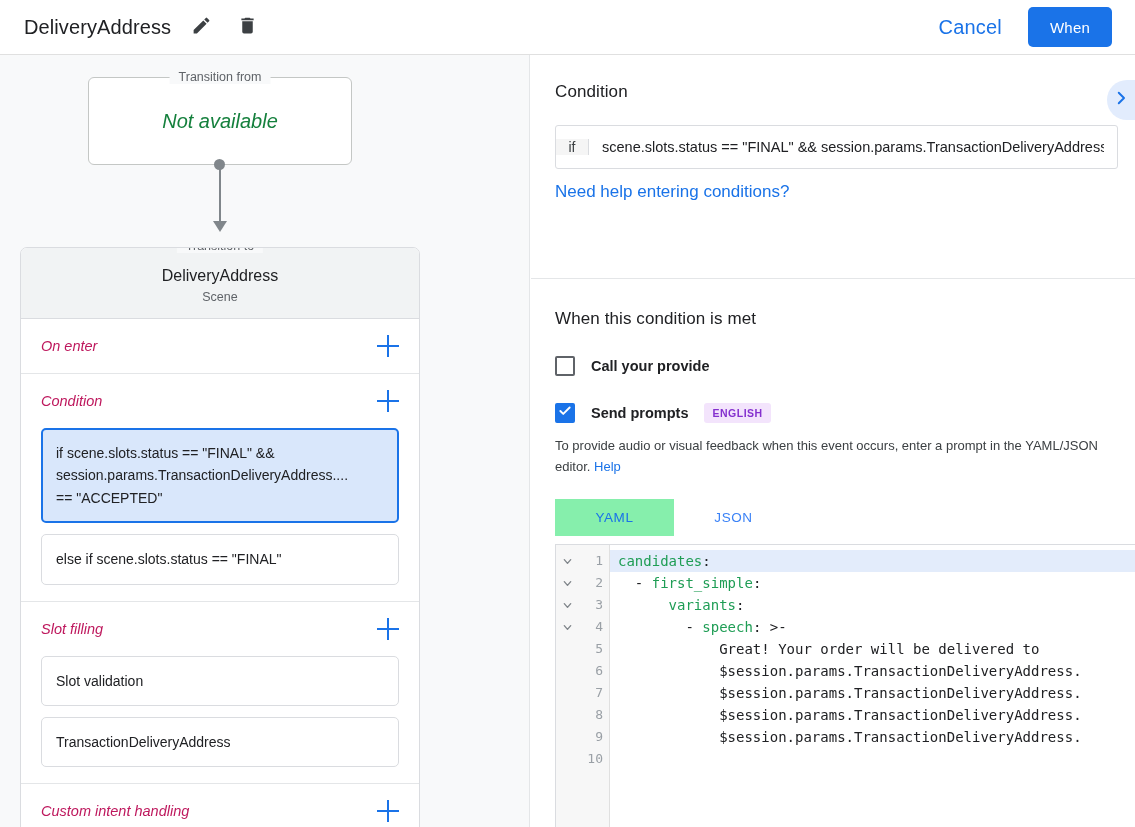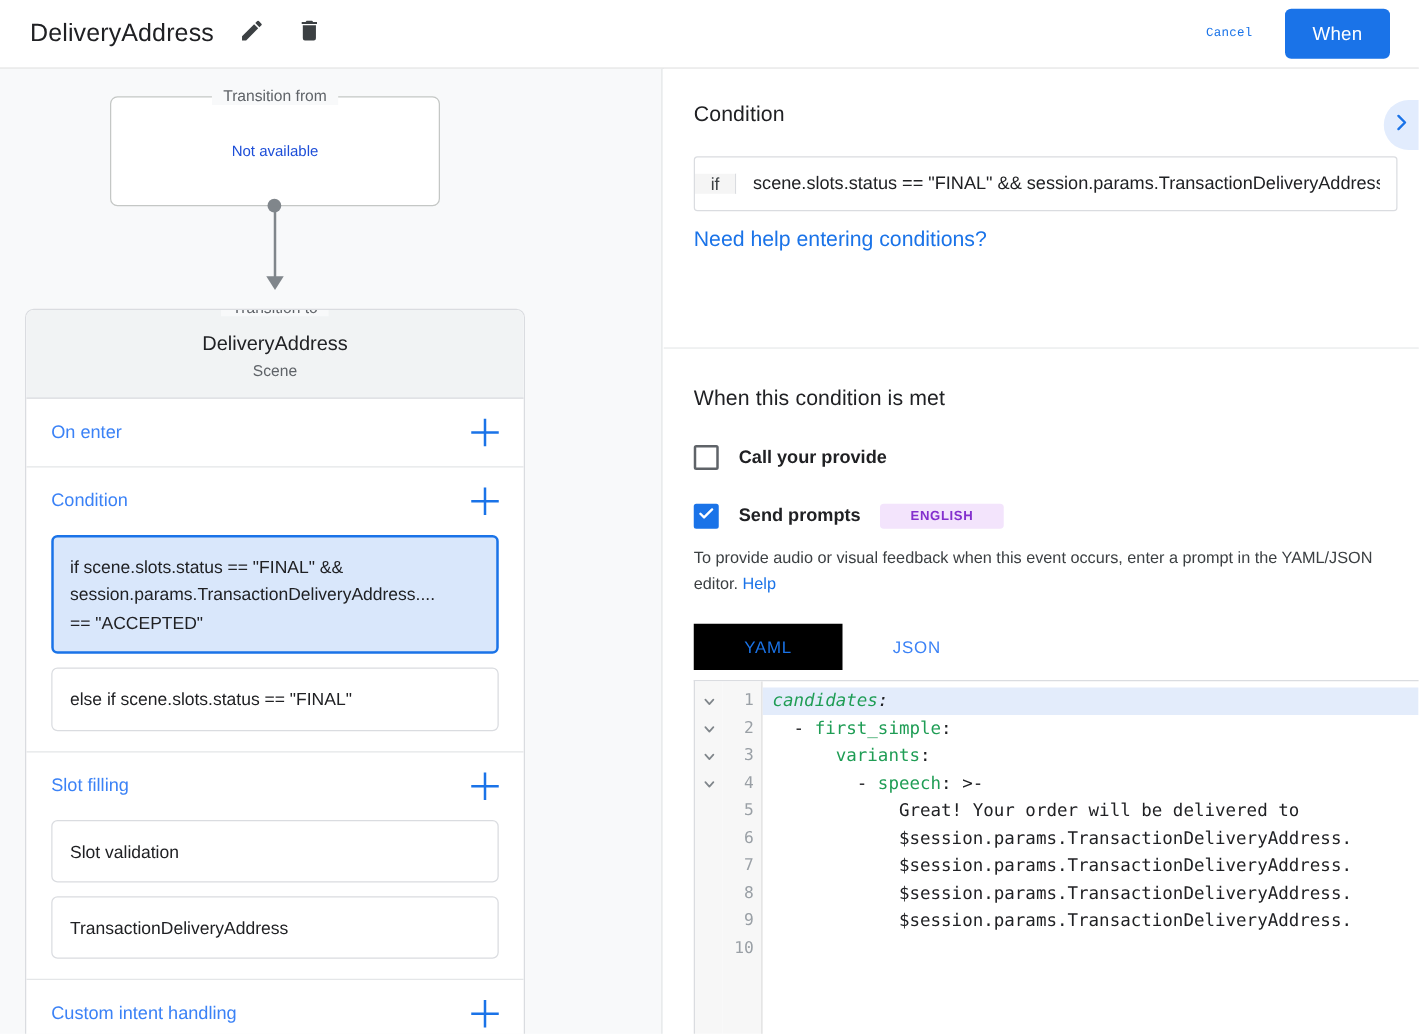--- a/index.html
+++ b/index.html
@@ -23,23 +23,23 @@
     font-size: 20px; color: #202124; letter-spacing: .1px;
   }
   .icon-btn {
     width: 32px; height: 32px; margin-left: 14px;
     display: flex; align-items: center; justify-content: center;
     border-radius: 50%; cursor: pointer;
   }
   .icon-btn:first-of-type { margin-left: 22px; }
   .topbar-spacer { flex: 1; }
   .cancel-btn {
-    font-size: 10px; color: #1a73e8; font-weight: 500;
+    font-size: 20px; color: #1a73e8; font-weight: 500;
     padding: 8px 14px; border-radius: 4px; background: none; border: none;
-    cursor: pointer; font-family: Liberation Mono, monospace; letter-spacing: .2px;
+    cursor: pointer; font-family: Liberation Sans, sans-serif; letter-spacing: .2px;
   }
   .save-btn {
     margin-left: 12px; margin-right: 23px;
     background: #1a73e8; color: #fff; border: none;
     font-size: 15px; font-weight: 500; letter-spacing: .2px;
     padding: 0 22px; height: 40px; border-radius: 5px; cursor: pointer;
     font-family: inherit;
   }
 
   
@@ -56,21 +56,21 @@
   }
   .fieldset-legend {
     position: absolute; top: -8px; left: 50%; transform: translateX(-50%);
     background: #f8f9fa; padding: 0 9px;
     font-size: 12.5px; color: #5f6368; white-space: nowrap;
   }
   #transition-from {
     left: 88px; top: 22px; width: 264px; height: 88px;
     display: flex; align-items: center; justify-content: center;
   }
-  #transition-from .body { font-size: 12px; color: #1d4ed8; }
+  #transition-from .body { font-size: 20px; color: #15803d; font-style: italic; }
 
   .connector-dot {
     position: absolute; left: 214px; top: 104px;
     width: 11px; height: 11px; border-radius: 50%; background: #80868b;
   }
   .connector-line {
     position: absolute; left: 219px; top: 110px; width: 1.5px; height: 60px;
     background: #80868b;
   }
   .connector-arrow {
@@ -101,21 +101,21 @@
 
   .sec {
     border-bottom: 1px solid #e4e6e8;
     padding: 0 0 0 0;
   }
   .sec:last-child { border-bottom: none; }
   .sec-head {
     display: flex; align-items: center; justify-content: space-between;
     padding: 16px 20px 16px 20px;
   }
-  .sec-title { font-size: 14.5px; color: #3b82f6; }
+  .sec-title { font-size: 14.5px; color: #be185d; font-style: italic; }
   .plus-btn {
     width: 22px; height: 22px; position: relative; cursor: pointer;
   }
   .plus-btn:before, .plus-btn:after {
     content: ""; position: absolute; background: #1a73e8;
   }
   .plus-btn:before { left: 0; top: 10px; width: 22px; height: 2px; }
   .plus-btn:after  { top: 0; left: 10px; width: 2px; height: 22px; }
 
   .sec-body { padding: 0 20px 16px 20px; }
@@ -179,36 +179,36 @@
   .cbox.on {
     background: #1a73e8; border-color: #1a73e8;
     display: flex; align-items: center; justify-content: center;
   }
   .check-label {
     margin-left: 16px; font-size: 14.5px; color: #202124; font-weight: bold;
   }
   .lang-badge {
     margin-left: 16px; background: #f3e4fc; color: #8430ce;
     font-size: 10.5px; font-weight: bold; letter-spacing: .5px;
-    padding: 4px 24px; border-radius: 3px;
+    padding: 4px 8px; border-radius: 3px;
   }
   .desc {
     margin-top: 12px; width: 566px;
     font-size: 13px; color: #3c4043; line-height: 1.62;
   }
   .desc a { color: #1a73e8; text-decoration: none; cursor: pointer; }
 
   .tabs { display: flex; margin-top: 22px; }
   .tab {
     width: 119px; height: 37px; display: flex;
     align-items: center; justify-content: center;
     font-size: 13.5px; color: #3b82f6; font-weight: 500;
     letter-spacing: .6px; cursor: pointer;
   }
-  .tab.active { background: #000000; color: #1a73e8; }
+  .tab.active { background: #86efac; color: #1a73e8; }
 
   
   .editor {
     margin-top: 8px; width: 580px; height: 310px;
     border-top: 1px solid #dadce0; border-left: 1px solid #dadce0;
     display: flex; background: #fff; overflow: hidden;
     position: relative;
   }
   .fold-col {
     width: 22px; background: #f7f7f7; padding-top: 5px;
@@ -227,21 +227,21 @@
     font-family: "DejaVu Sans Mono", monospace;
     font-size: 13px; color: #9aa0a6;
   }
   .code-col { flex: 1; padding-top: 5px; overflow: hidden; }
   .cline {
     height: 22px; line-height: 22px; white-space: pre;
     font-family: "DejaVu Sans Mono", monospace;
     font-size: 14px; color: #202124;
     padding-left: 8px;
   }
-  .cline.hl { background: #e3ecfb; font-style: italic; }
+  .cline.hl { background: #e3ecfb; }
   .k { color: #1f9d55; }
 </style>
 </head>
 <body>
 
 <div class="topbar">
   <div class="topbar-title">DeliveryAddress</div>
 
   <div class="icon-btn">
     <span>

